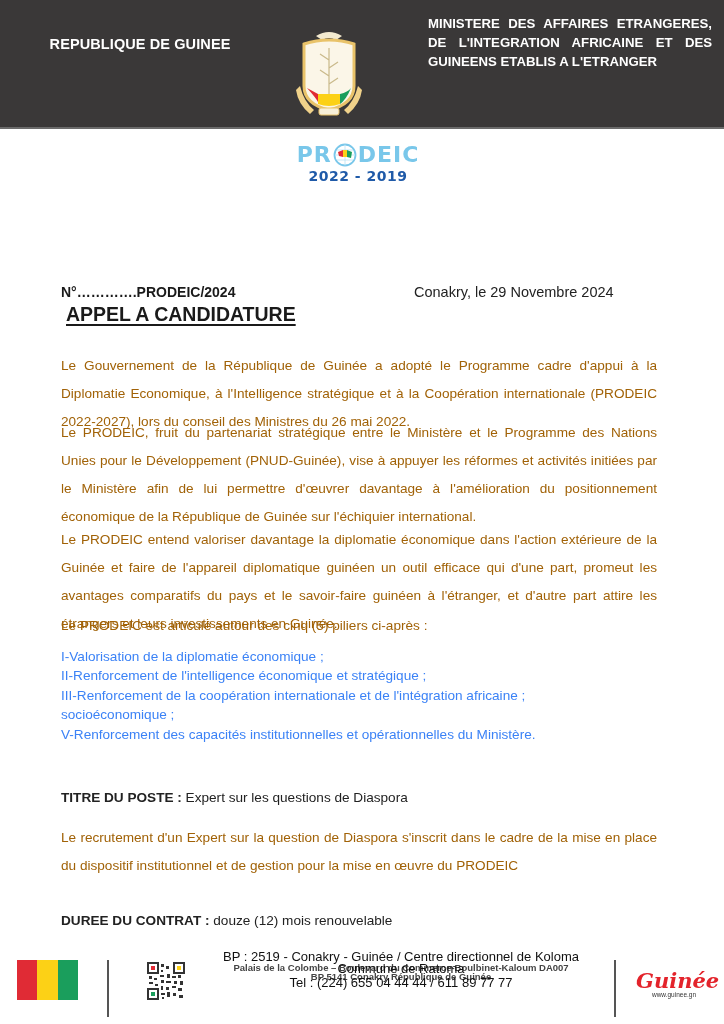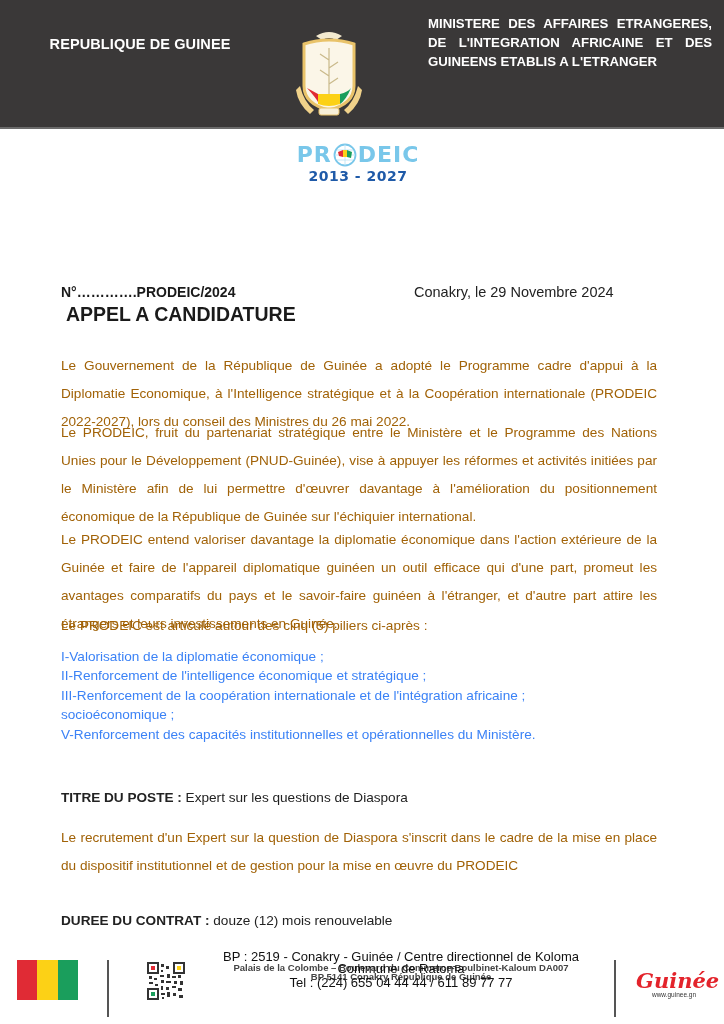--- a/index.html
+++ b/index.html
@@ -13,21 +13,21 @@
   .emblem { position:absolute; left:296px; top:26px; width:66px; height:92px; }
   .hdr-right { position:absolute; left:428px; top:14px; width:284px; color:#fff; }
   .hdr-right .t1 { font-weight:bold; font-size:13.2px; line-height:19px; text-align:justify; text-align-last:left; }
   .hdr-right .t2 { font-weight:bold; font-size:10.5px; margin-top:15px; padding-left:22px; }
   .prodeic { position:absolute; left:272px; top:142px; width:172px; text-align:center; }
   .prodeic .name { font-family:"DejaVu Sans", sans-serif; font-weight:bold; font-size:22px; color:#79c7ea; letter-spacing:1px; display:flex; justify-content:center; align-items:center; }
   .prodeic .globe { display:inline-block; width:24px; height:24px; margin:0 1px; }
   .prodeic .years { font-family:"DejaVu Sans", sans-serif; font-weight:bold; font-size:14px; color:#1f5aa8; margin-top:1px; letter-spacing:0.5px; }
   .refline { position:absolute; left:61px; top:284px; font-weight:bold; font-size:14px; }
   .dateline { position:absolute; left:414px; top:284px; font-size:14.5px; color:#222; }
-  .title { position:absolute; left:66px; top:303px; font-weight:bold; font-size:19.5px; text-decoration-thickness:2px; text-underline-offset:3px; }
+  .title { position:absolute; left:66px; top:303px; font-weight:bold; font-size:19.5px; text-decoration:underline; text-decoration-thickness:2px; text-underline-offset:3px; }
   .body { position:absolute; left:61px; width:596px; font-size:13.6px; line-height:28px; text-align:justify; color:#a16207; }
   .p1 { top:352px; } .p2 { top:419px; } .p3 { top:526px; } .p4 { top:612px; }
   .pillars { position:absolute; left:61px; top:647px; width:596px; font-size:13.6px; line-height:19.4px; color:#3b82f6; }
   .pillars div { text-align:justify; text-align-last:left; }
   .pillars .justify-full { text-align-last:justify; }
   .poste { position:absolute; left:61px; top:790px; font-size:13.6px; color:#222; }
   .poste b, .duree b { font-weight:bold; }
   .p5 { top:824px; }
   .duree { position:absolute; left:61px; top:913px; font-size:13.6px; color:#222; }
   .footer-flag { position:absolute; left:17px; top:960px; width:61px; height:40px; display:flex; }
@@ -73,21 +73,21 @@
     <span>PR</span>
     <svg class="globe" viewBox="0 0 24 24">
       <circle cx="12" cy="12" r="10.5" fill="#ffffff" stroke="#79c7ea" stroke-width="1.8"></circle>
       <path d="M2 12 H22 M12 1.5 V22.5 M4 7 H20 M4 17 H20" stroke="#b9e2f4" stroke-width="0.8" fill="none"></path>
       <path d="M5 9 L10 7 L10 14 L6 13 Z" fill="#e02b35"></path>
       <path d="M10 7 L14 7 L14 14 L10 14 Z" fill="#fcd116"></path>
       <path d="M14 7 L19 9 L18 15 L14 14 Z" fill="#1a9e5c"></path>
     </svg>
     <span>DEIC</span>
   </div>
-  <div class="years">2013 - 2027</div>
+  <div class="years">2022 - 2019</div>
 </div>
 
 <div class="refline">N°………….PRODEIC/2024</div>
 <div class="dateline">Conakry, le 29 Novembre 2024</div>
 <div class="title">APPEL A CANDIDATURE</div>
 
 <div class="body p1">Le Gouvernement de la République de Guinée a adopté le Programme cadre d'appui à la Diplomatie Economique, à l'Intelligence stratégique et à la Coopération internationale (PRODEIC 2022-2027), lors du conseil des Ministres du 26 mai 2022.</div>
 <div class="body p2">Le PRODEIC, fruit du partenariat stratégique entre le Ministère et le Programme des Nations Unies pour le Développement (PNUD-Guinée), vise à appuyer les réformes et activités initiées par le Ministère afin de lui permettre d'œuvrer davantage à l'amélioration du positionnement économique de la République de Guinée sur l'échiquier international.</div>
 <div class="body p3">Le PRODEIC entend valoriser davantage la diplomatie économique dans l'action extérieure de la Guinée et faire de l'appareil diplomatique guinéen un outil efficace qui d'une part, promeut les avantages comparatifs du pays et le savoir-faire guinéen à l'étranger, et d'autre part attire les étrangers et leurs investissements en Guinée.</div>
 <div class="body p4">Le PRODEIC est articulé autour des cinq (5) piliers ci-après :</div>

